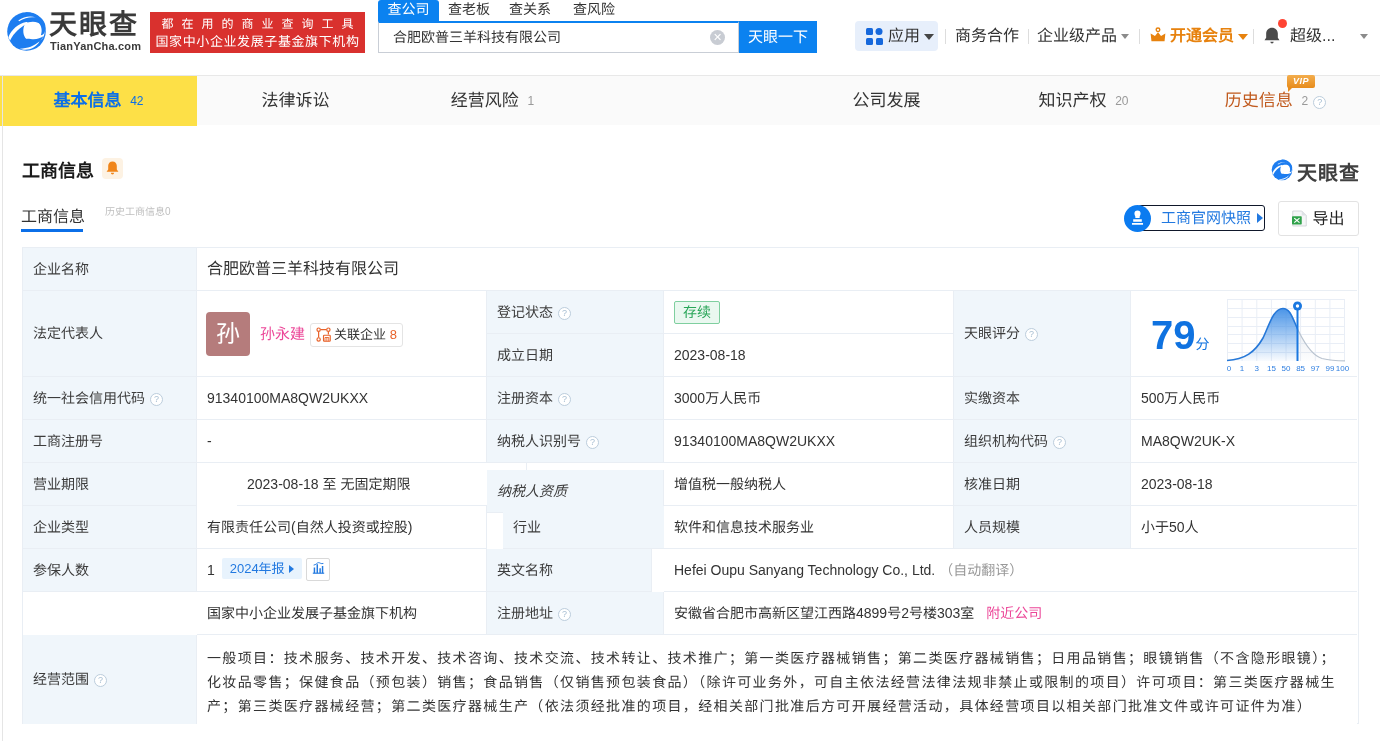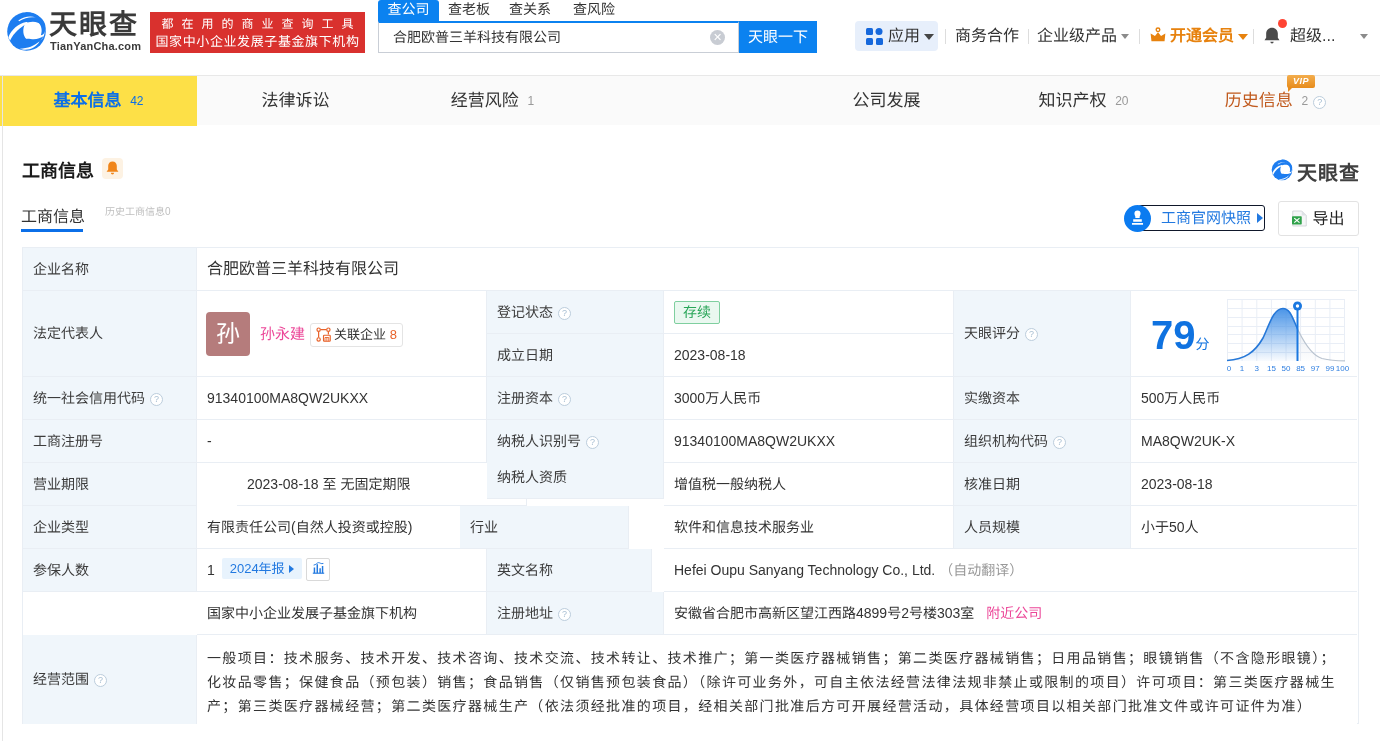--- a/index.html
+++ b/index.html
@@ -233,27 +233,27 @@
 <div class="cell lab" style="left:931px;top:129px;width:177px;height:43px;line-height:42px;">实缴资本</div>
 <div class="cell val nr" style="left:1108px;top:129px;width:226px;height:43px;line-height:42px;">500万人民币</div>
 <div class="cell lab" style="left:0px;top:172px;width:174px;height:43px;line-height:42px;">工商注册号</div>
 <div class="cell val" style="left:174px;top:172px;width:290px;height:43px;line-height:42px;">-</div>
 <div class="cell lab" style="left:464px;top:172px;width:177px;height:43px;line-height:42px;">纳税人识别号<span class="q">?</span></div>
 <div class="cell val" style="left:641px;top:172px;width:290px;height:43px;line-height:42px;">91340100MA8QW2UKXX</div>
 <div class="cell lab" style="left:931px;top:172px;width:177px;height:43px;line-height:42px;">组织机构代码<span class="q">?</span></div>
 <div class="cell val nr" style="left:1108px;top:172px;width:226px;height:43px;line-height:42px;">MA8QW2UK-X</div>
 <div class="cell lab" style="left:0px;top:215px;width:174px;height:43px;line-height:42px;">营业期限</div>
 <div class="cell val" style="left:174px;top:215px;width:290px;height:43px;line-height:42px;margin-left:40px;">2023-08-18 至 无固定期限</div>
-<div class="cell lab" style="left:464px;top:208px;width:177px;height:43px;line-height:42px;">纳税人资质</div>
+<div class="cell lab" style="left:464px;top:222px;width:177px;height:43px;line-height:42px;font-style:italic;">纳税人资质</div>
 <div class="cell val" style="left:641px;top:215px;width:290px;height:43px;line-height:42px;">增值税一般纳税人</div>
 <div class="cell lab" style="left:931px;top:215px;width:177px;height:43px;line-height:42px;">核准日期</div>
 <div class="cell val nr" style="left:1108px;top:215px;width:226px;height:43px;line-height:42px;">2023-08-18</div>
 <div class="cell val" style="left:174px;top:258px;width:290px;height:43px;line-height:42px;">有限责任公司(自然人投资或控股)</div>
 <div class="cell lab" style="left:0px;top:258px;width:174px;height:43px;line-height:42px;">企业类型</div>
-<div class="cell lab" style="left:437px;top:258px;width:169px;height:43px;line-height:42px;">行业</div>
+<div class="cell lab" style="left:480px;top:258px;width:169px;height:43px;line-height:42px;">行业</div>
 <div class="cell val" style="left:641px;top:258px;width:290px;height:43px;line-height:42px;">软件和信息技术服务业</div>
 <div class="cell lab" style="left:931px;top:258px;width:177px;height:43px;line-height:42px;">人员规模</div>
 <div class="cell val nr" style="left:1108px;top:258px;width:226px;height:43px;line-height:42px;">小于50人</div>
 <div class="cell lab" style="left:0px;top:301px;width:174px;height:43px;line-height:42px;">参保人数</div>
 <div class="cell val" style="left:174px;top:301px;width:290px;height:43px;line-height:42px;">1 <span class="chip-blue" style="margin-left:3px">2024年报 <span style="display:inline-block;width:0;height:0;border-top:4px solid transparent;border-bottom:4px solid transparent;border-left:5px solid #2279e0;margin-left:1px"></span></span> <span class="icobtn"><svg width="13" height="13" viewBox="0 0 16 16">
             <path d="M1,15 L15,15" stroke="#2279e0" stroke-width="1.4"></path>
             <path d="M3,15 L3,8 M6.5,15 L6.5,4 M10,15 L10,9 M13,15 L13,6" stroke="#2279e0" stroke-width="1.8"></path>
             <path d="M2,5 C5,5 6,2 8,2 C10,2 11,4 14,3" stroke="#2279e0" stroke-width="1.2" fill="none"></path>
           </svg></span></div>
 <div class="cell lab" style="left:464px;top:301px;width:165px;height:43px;line-height:42px;">英文名称</div>

